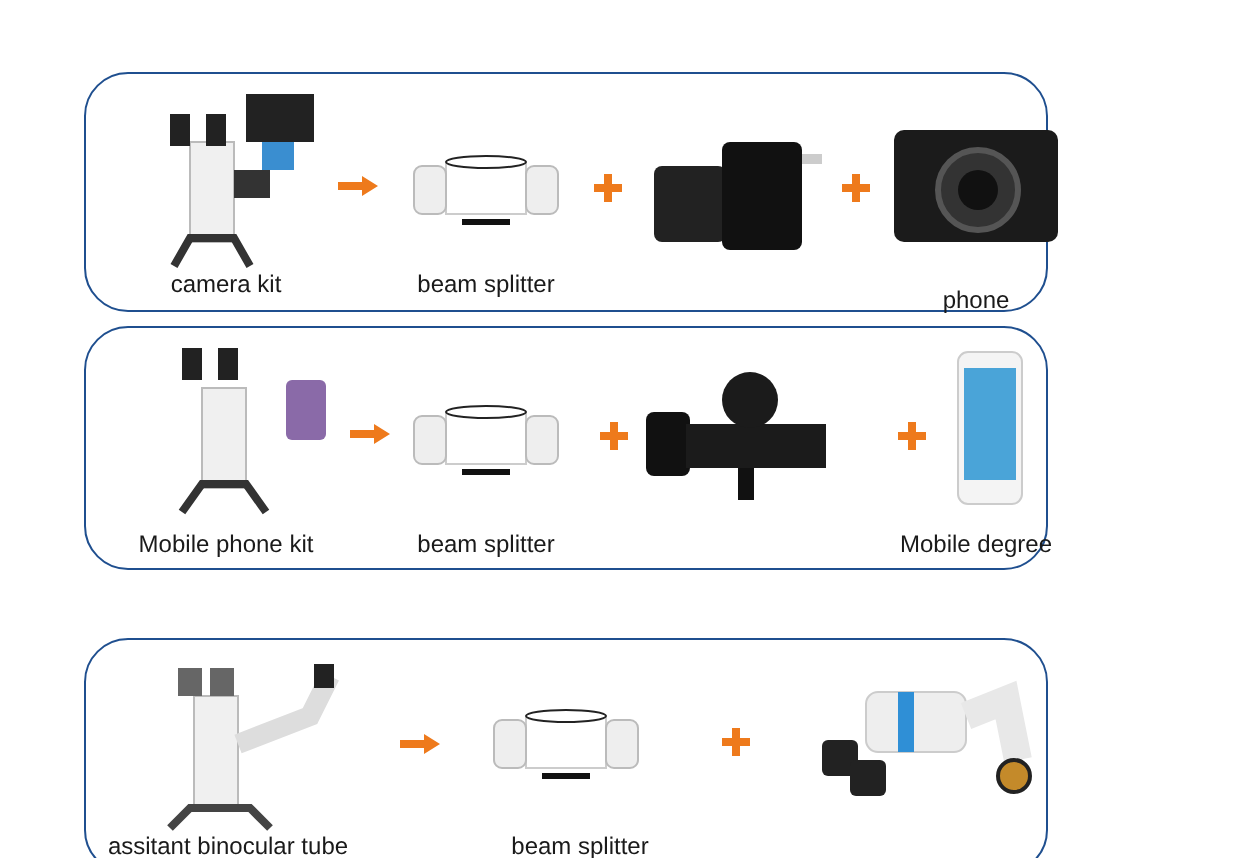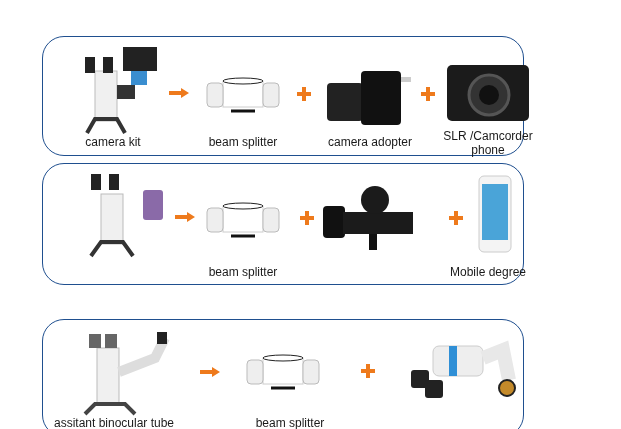--- a/index.html
+++ b/index.html
@@ -46,43 +46,43 @@
   </svg>
   <div class="label" style="left:200px;top:98px">beam splitter</div>
 
   <div class="plus" style="left:254px;top:50px"></div>
 
   <svg class="img" style="left:282px;top:28px" width="90" height="62">
     <rect x="2" y="18" width="36" height="38" rx="4" fill="#222"></rect>
     <rect x="36" y="6" width="40" height="54" rx="4" fill="#111"></rect>
     <rect x="76" y="12" width="10" height="5" fill="#ccc"></rect>
   </svg>
-  <div class="label" style="left:327px;top:98px">camera adopter</div>
 
   <div class="plus" style="left:378px;top:50px"></div>
 
   <svg class="img" style="left:402px;top:24px" width="86" height="62">
     <rect x="2" y="4" width="82" height="56" rx="5" fill="#1b1b1b"></rect>
     <circle cx="44" cy="34" r="20" fill="#333" stroke="#555" stroke-width="3"></circle>
     <circle cx="44" cy="34" r="10" fill="#111"></circle>
   </svg>
   <div class="label" style="left:445px;top:92px">
-    <span>SLR /Camcorder</span><br>
+    <br>
     <span>phone</span>
   </div>
 </div>
 
 <div class="panel" id="p2">
   <svg class="img" style="left:24px;top:4px" width="110" height="90">
     <rect x="34" y="26" width="22" height="50" fill="#f0f0f0" stroke="#bbb"></rect>
     <rect x="24" y="6" width="10" height="16" fill="#222"></rect>
     <rect x="42" y="6" width="10" height="16" fill="#222"></rect>
     <rect x="76" y="22" width="20" height="30" rx="3" fill="#8a6aa8"></rect>
     <path d="M24 88 L34 74 L56 74 L66 88" fill="none" stroke="#333" stroke-width="4"></path>
   </svg>
+  <div class="label" style="left:70px;top:101px">Mobile phone kit</div>
 
   <svg class="arrow" style="left:132px;top:48px" viewBox="0 0 20 10">
     <path d="M0 3 H12 V0 L20 5 L12 10 V7 H0 Z" fill="#ee7a1c"></path>
   </svg>
 
   <svg class="img" style="left:160px;top:34px" width="80" height="50">
     <rect x="20" y="8" width="40" height="26" fill="#fff" stroke="#ccc"></rect>
     <ellipse cx="40" cy="8" rx="20" ry="3" fill="#fff" stroke="#222"></ellipse>
     <rect x="4" y="10" width="16" height="24" rx="4" fill="#eee" stroke="#bbb"></rect>
     <rect x="60" y="10" width="16" height="24" rx="4" fill="#eee" stroke="#bbb"></rect>

